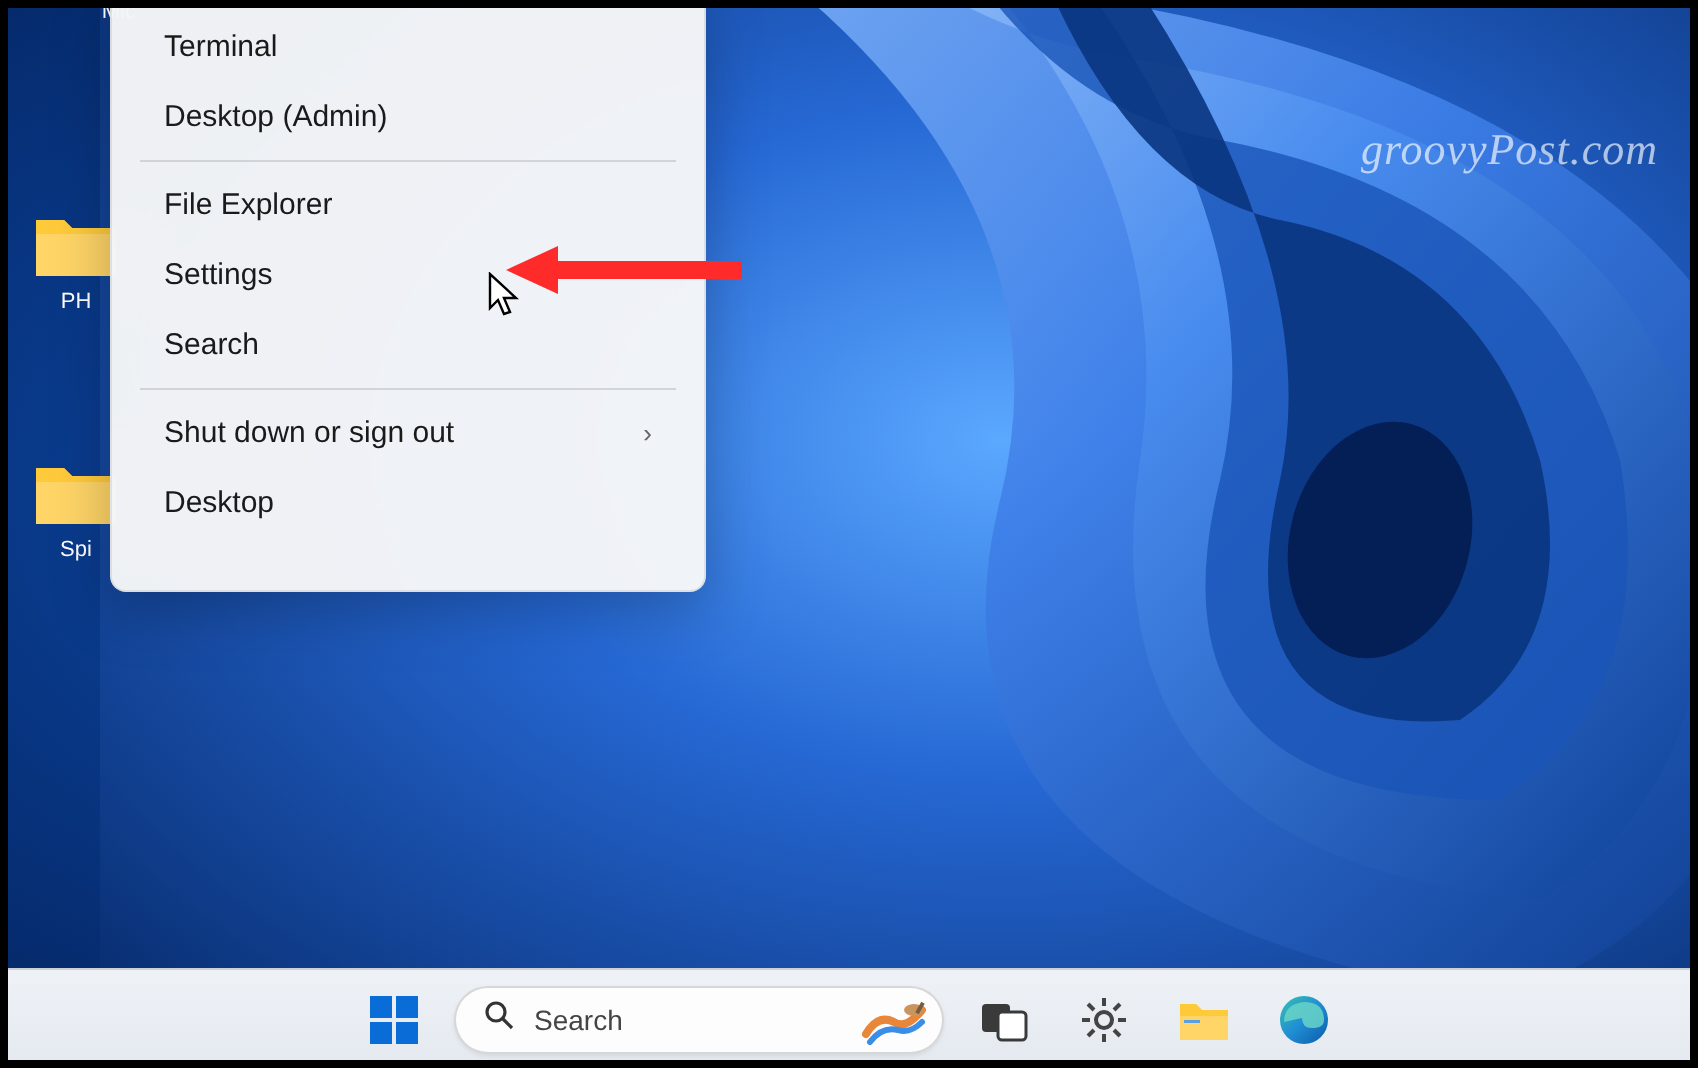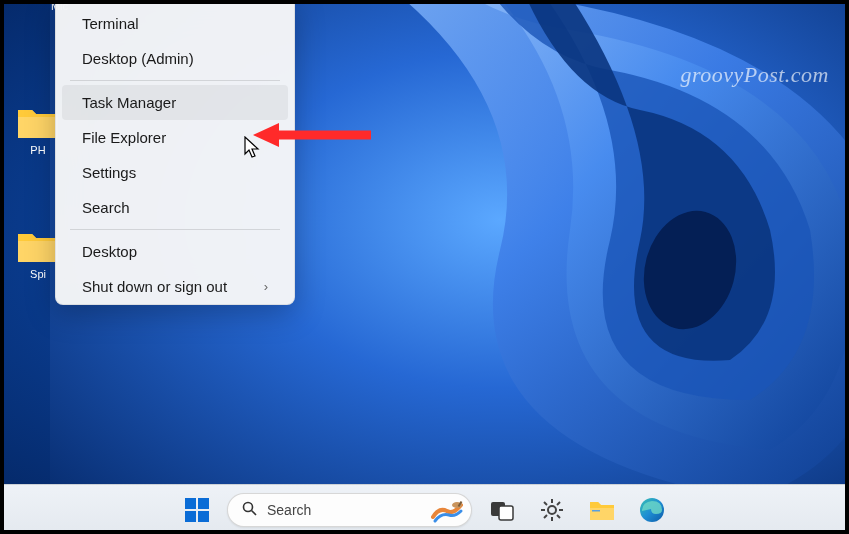--- a/index.html
+++ b/index.html
@@ -38,26 +38,26 @@
       height: 36px;
       margin: 0 auto 2px;
     }
     .icon1 { top: 0px; left: 8px; text-align: right; }
     .icon2 { top: 104px; left: 8px; }
     .icon3 { top: 228px; left: 8px; }
     .context-menu {
       position: absolute;
       top: 0;
       left: 55px;
-      width: 240px;
+      width: 298px;
       background: rgba(248, 248, 248, 0.96);
       backdrop-filter: blur(20px);
       border-radius: 0 0 8px 8px;
       box-shadow: 0 8px 30px rgba(0,0,0,0.25);
-      padding: 6px 0 0;
+      padding: 6px 0 26px;
       font-size: 15px;
       color: #1a1a1a;
       border: 1px solid rgba(0,0,0,0.08);
       border-top: none;
     }
     .menu-item {
       padding: 9px 20px;
       display: flex;
       align-items: center;
       justify-content: space-between;
@@ -206,39 +206,36 @@
 </div>
 
 <div class="context-menu">
   <div class="menu-item">
     <span>Terminal</span>
   </div>
   <div class="menu-item">
     <span>Desktop (Admin)</span>
   </div>
   <div class="menu-sep"></div>
-  <div class="menu-item hover">
-    <span>Task Manager</span>
-  </div>
   <div class="menu-item">
     <span>File Explorer</span>
   </div>
   <div class="menu-item">
     <span>Settings</span>
   </div>
   <div class="menu-item">
     <span>Search</span>
   </div>
   <div class="menu-sep"></div>
-  <div class="menu-item">
-    <span>Desktop</span>
-  </div>
   <div class="menu-item">
     <span>Shut down or sign out</span>
     <span class="chevron">›</span>
+  </div>
+  <div class="menu-item">
+    <span>Desktop</span>
   </div>
 </div>
 
 <svg class="arrow" viewBox="0 0 120 30">
   <line x1="118" y1="15" x2="22" y2="15" stroke="#ff2a2a" stroke-width="9"></line>
   <polygon points="0,15 26,3 26,27" fill="#ff2a2a"></polygon>
 </svg>
 
 <svg class="cursor" viewBox="0 0 18 24">
   <path d="M1 1 L1 18 L5 14 L8 21 L11 20 L8 13 L14 13 Z" fill="white" stroke="black" stroke-width="1.2"></path>

